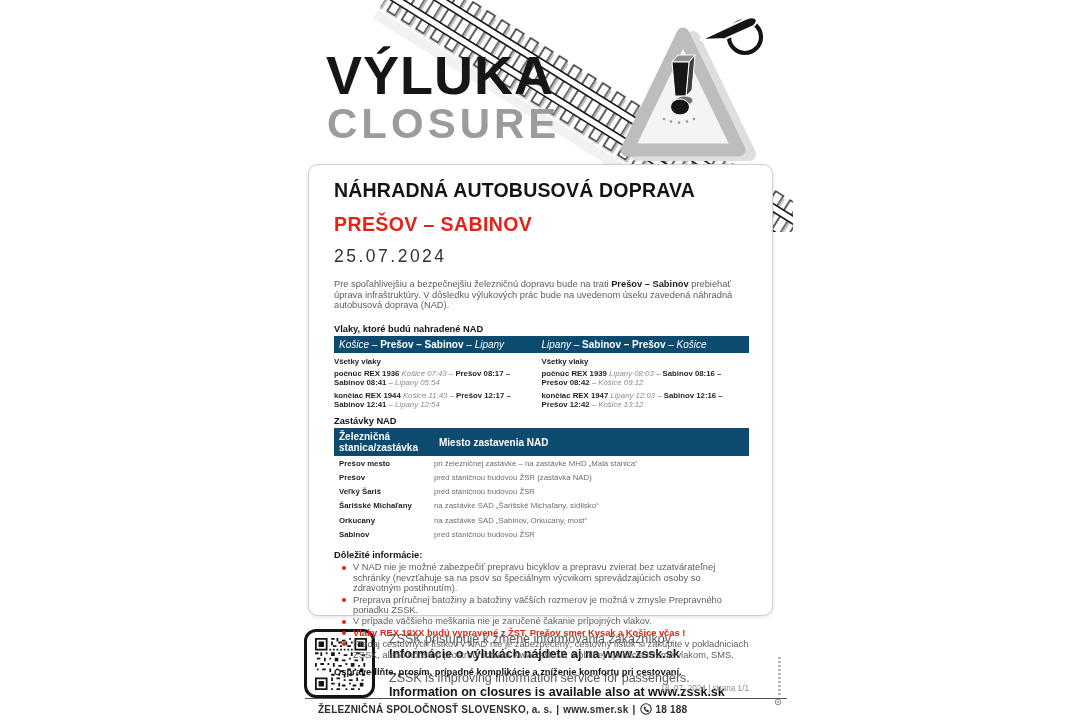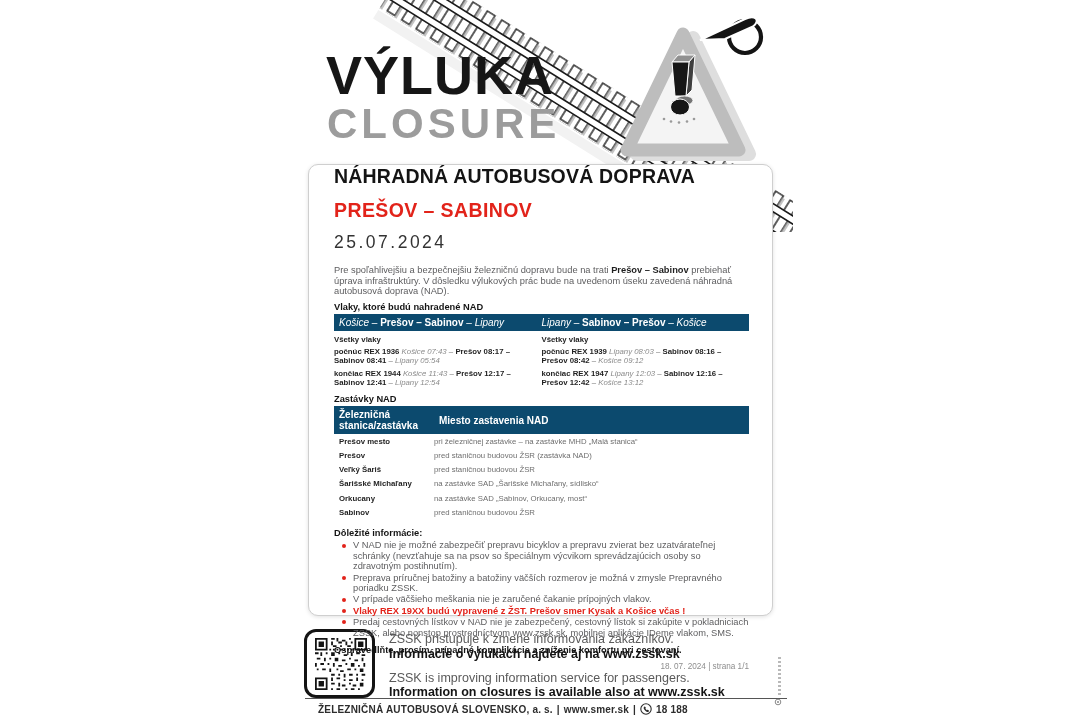--- a/index.html
+++ b/index.html
@@ -10,27 +10,27 @@
   
   #hero-svg { position:absolute; left:293px; top:0; z-index:1; }
   .wordmark-sk { position:absolute; left:326px; top:48px; z-index:2;
     font-size:54px; font-weight:bold; color:#161616; letter-spacing:1px; line-height:1; }
   .wordmark-en { position:absolute; left:327px; top:103px; z-index:2;
     font-size:42px; font-weight:bold; color:#9c9c9c; letter-spacing:4px; line-height:1; }
 
   
   .card { position:absolute; left:308px; top:164px; width:465px; height:452px; z-index:3;
     background:#fff; border:1px solid #cfcfcf; border-radius:10px;
-    box-shadow:0 1px 4px rgba(0,0,0,.12); padding:0 23px 0 25px; }
+    box-shadow:0 1px 4px rgba(0,0,0,.12); padding:14px 23px 0 25px; }
 
   .card h1 { font-size:19.5px; font-weight:bold; color:#141414; letter-spacing:.2px; margin-bottom:11px; }
   .card h2 { font-size:19.5px; font-weight:bold; color:#e2231a; letter-spacing:.4px; margin-bottom:10px; }
   .card .date { font-size:17.5px; color:#333; letter-spacing:2.5px; margin-bottom:12px; }
 
-  .intro { font-size:9.3px; line-height:1.13; color:#5d5d5f; margin-bottom:5px; }
+  .intro { font-size:9.3px; line-height:1.13; color:#5d5d5f; margin-bottom:13px; }
   .intro .sb { color:#1f1f1f; }
   .sb { font-weight:bold; }
   .si { font-style:italic; color:#8a8a8a; }
 
   .section-label { font-size:9.3px; font-weight:bold; color:#141414; margin-bottom:2px; }
 
   .red-bar { background:#0c4a6e; color:#fff; display:flex; align-items:center;
     font-size:10px; padding:3px 5px; min-height:14px; }
   .red-bar .sb, .red-bar .si { color:#fff; }
   .red-bar .cell-half { width:50%; }
@@ -219,21 +219,21 @@
     <div class="info-text">
       <p class="reg">ZSSK pristupuje k zmene informovania zákazníkov.</p>
       <p class="bold">Informácie o výlukách nájdete aj na www.zssk.sk</p>
       <p class="reg gap">ZSSK is improving information service for passengers.</p>
       <p class="bold">Information on closures is available also at www.zssk.sk</p>
     </div>
   </div>
 
   <div class="footer-rule"></div>
   <div class="footer-text">
-    <span>ŽELEZNIČNÁ AUTOBUSOVÁ SLOVENSKO, a. s.</span>
+    <span>ŽELEZNIČNÁ SPOLOČNOSŤ SLOVENSKO, a. s.</span>
     <span>|</span>
     <span>www.smer.sk</span>
     <span>|</span>
     <svg class="phone-icon" width="12" height="12" viewBox="0 0 12 12">
       <circle cx="6" cy="6" r="5.2" fill="none" stroke="#2d2d2d" stroke-width="1.1"></circle>
       <path d="M3.7 4.4 c.5-1 1.3-1 1.7-.3 l.3.5 c.2.4.1.8-.3 1 .3.7.9 1.3 1.6 1.6 .2-.4.6-.5 1-.3 l.5.3 c.7.4.7 1.2-.3 1.7 -1.1.5-5-2.3-4.5-4.5z" fill="#2d2d2d"></path>
     </svg>
     <span>18 188</span>
   </div>
 

